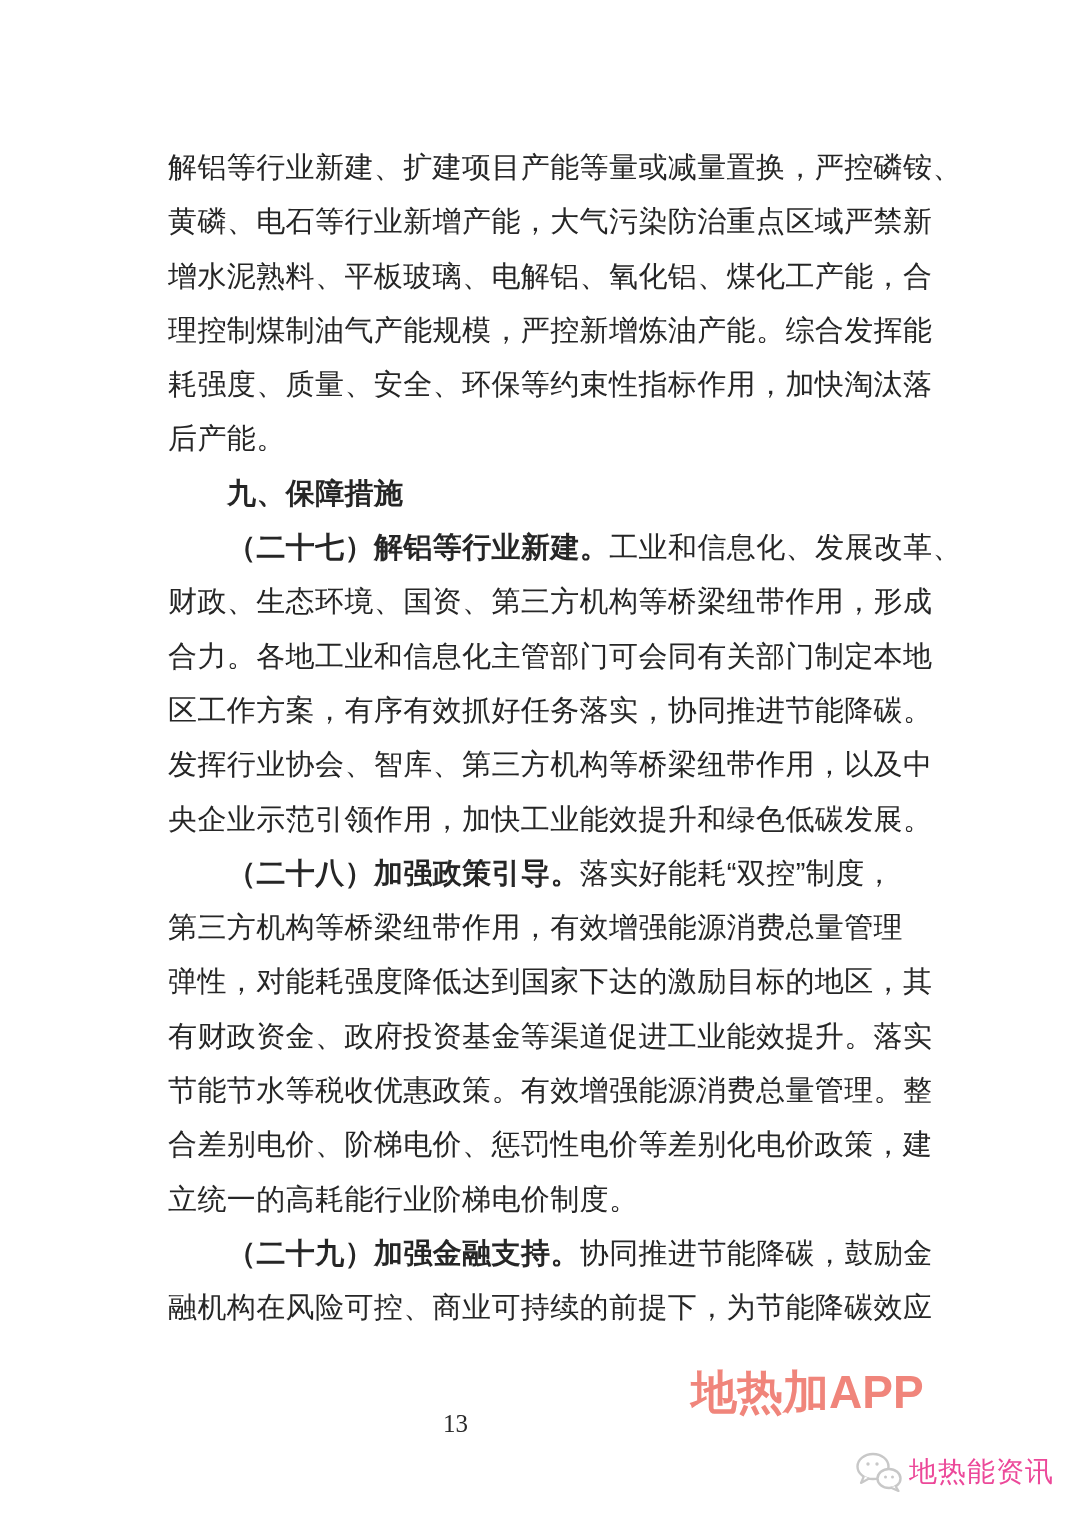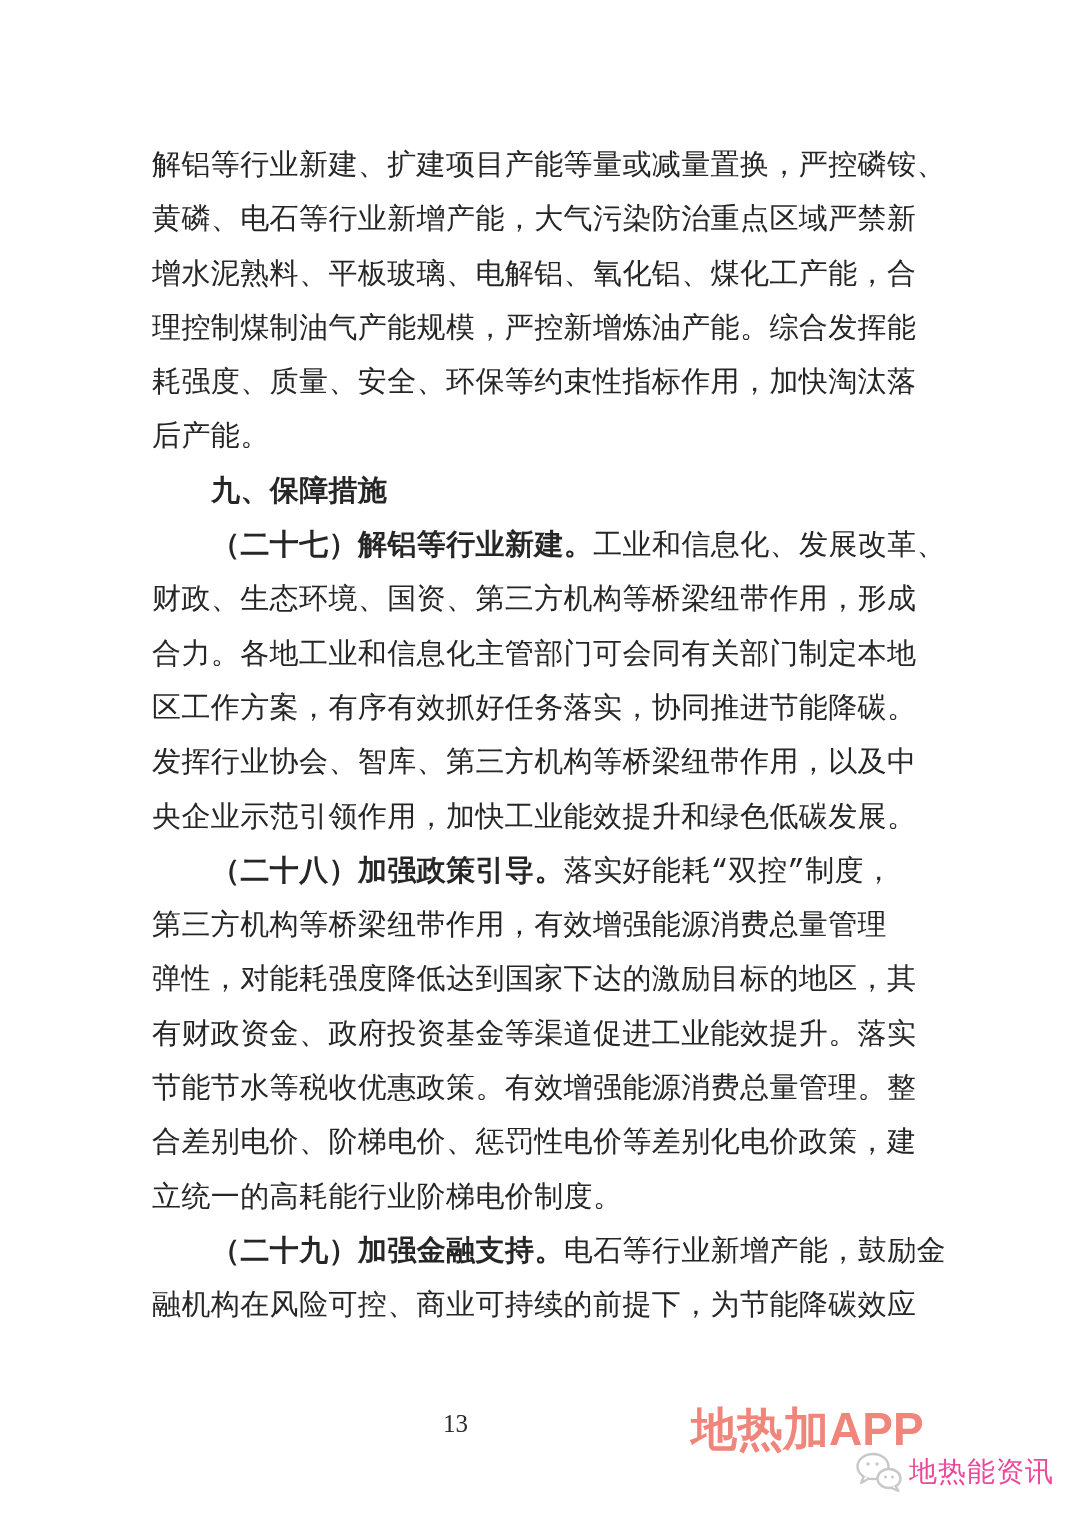--- a/index.html
+++ b/index.html
@@ -5,42 +5,42 @@
   html, body { margin: 0; padding: 0; }
   body {
     width: 1080px; height: 1527px;
     background: #ffffff;
     position: relative;
     overflow: hidden;
     font-family: "Liberation Serif", serif;
   }
   .doc-body {
     position: absolute;
-    left: 152px; top: 140px;
+    left: 168px; top: 140px;
     width: 800px;
     font-size: 29px;
     line-height: 54.3px;
     letter-spacing: 0.4px;
     color: #262626;
-    font-family: Liberation Mono, monospace;
+    font-family: Liberation Sans, sans-serif;
   }
   .line { white-space: nowrap; height: 54.3px; }
   .indent { text-indent: 59px; }
   .b { font-weight: bold; margin-top: 18px; }
   .page-number {
     position: absolute;
     top: 1410px; left: 0; width: 911px;
     text-align: center;
     font-size: 25px;
     color: #2a2a2a;
     font-family: "Liberation Serif", serif;
   }
   .app-watermark {
     position: absolute;
-    top: 1403px; left: 691px;
+    top: 1366px; left: 691px;
     font-family: "Liberation Sans", sans-serif;
     font-weight: bold;
     font-size: 46px;
     line-height: 1.15;
     color: #f0857b;
     letter-spacing: 0px;
   }
   .channel-watermark {
     position: absolute;
     top: 1452px; left: 856px;
@@ -71,21 +71,21 @@
   <div class="line"><span>区工作方案，有序有效抓好任务落实，协同推进节能降碳。</span></div>
   <div class="line"><span>发挥行业协会、智库、第三方机构等桥梁纽带作用，以及中</span></div>
   <div class="line"><span>央企业示范引领作用，加快工业能效提升和绿色低碳发展。</span></div>
   <div class="line indent"><span class="b">（二十八）加强政策引导。</span><span>落实好能耗“双控”制度，</span></div>
   <div class="line"><span>第三方机构等桥梁纽带作用，有效增强能源消费总量管理</span></div>
   <div class="line"><span>弹性，对能耗强度降低达到国家下达的激励目标的地区，其</span></div>
   <div class="line"><span>有财政资金、政府投资基金等渠道促进工业能效提升。落实</span></div>
   <div class="line"><span>节能节水等税收优惠政策。有效增强能源消费总量管理。整</span></div>
   <div class="line"><span>合差别电价、阶梯电价、惩罚性电价等差别化电价政策，建</span></div>
   <div class="line"><span>立统一的高耗能行业阶梯电价制度。</span></div>
-  <div class="line indent"><span class="b">（二十九）加强金融支持。</span><span>电石等行业新增产能，鼓励金</span></div>
+  <div class="line indent"><span class="b">（二十九）加强金融支持。</span><span>协同推进节能降碳，鼓励金</span></div>
   <div class="line"><span>融机构在风险可控、商业可持续的前提下，为节能降碳效应</span></div>
 </div>
 
 <div class="page-number">13</div>
 
 <div class="app-watermark">地热加APP</div>
 
 <div class="channel-watermark">
   <span>
     <svg class="wechat-icon" viewBox="0 0 46 40" xmlns="http://www.w3.org/2000/svg">

